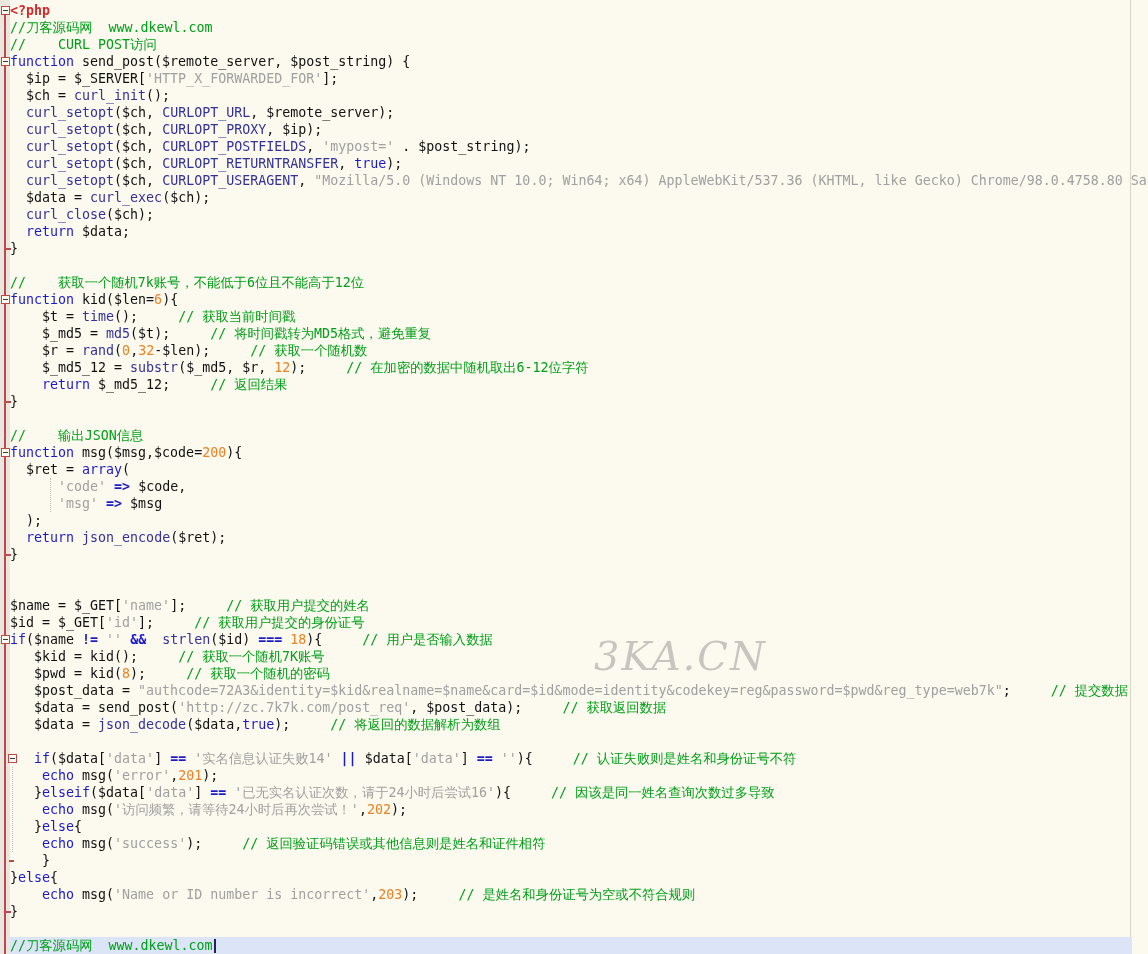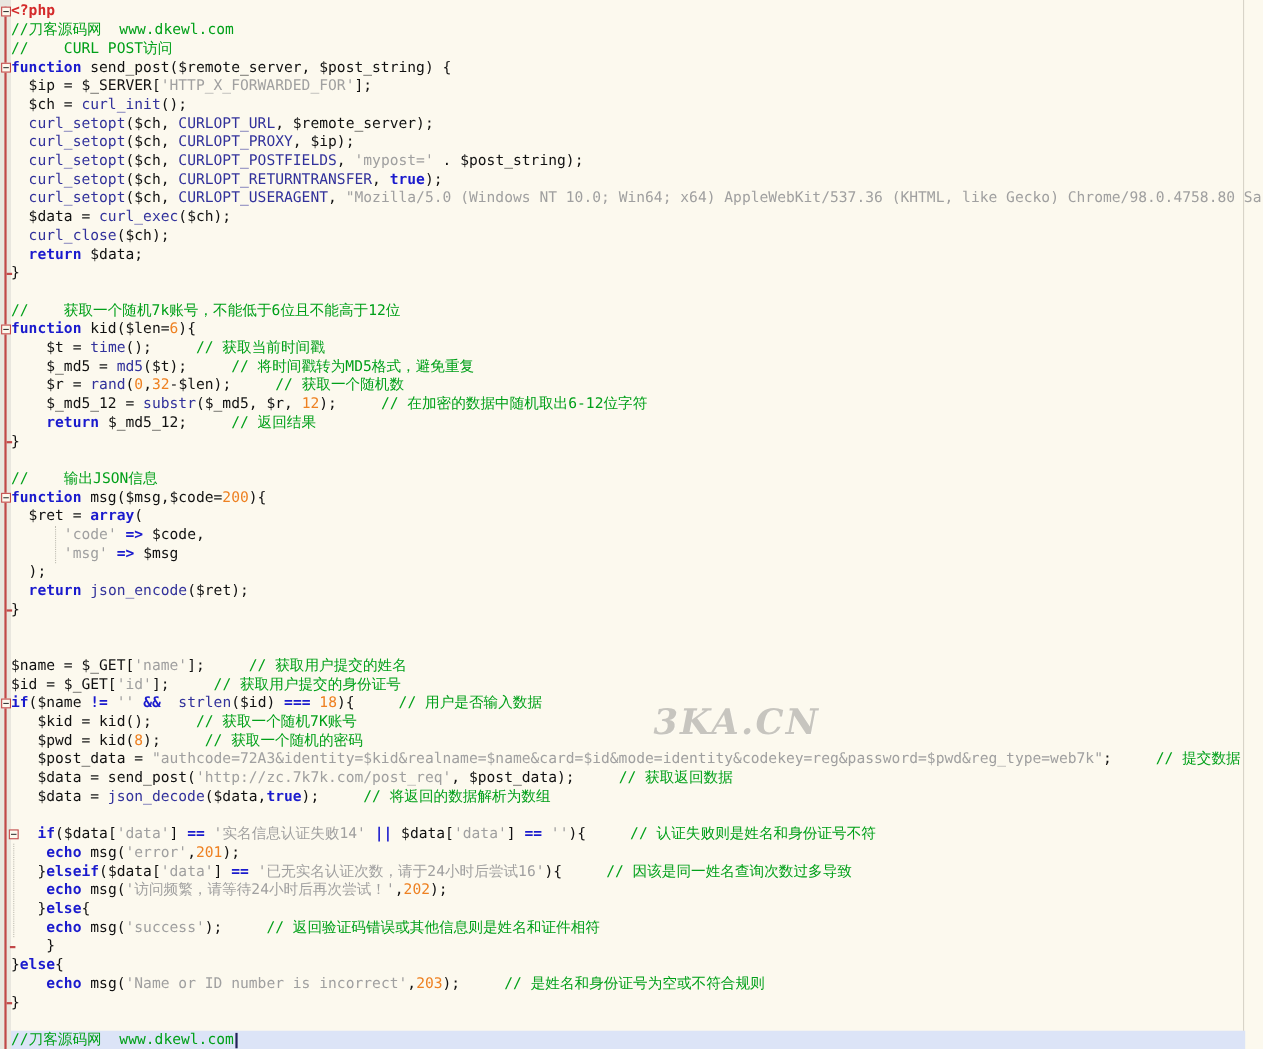--- a/index.html
+++ b/index.html
@@ -9,38 +9,38 @@
     font-family:"DejaVu Sans Mono","Liberation Mono",monospace;
   }
   .editor{position:absolute;inset:0;font-size:13.3px;line-height:17px;}
   .gutter{position:absolute;left:0;top:0;bottom:0;width:10px;background:var(--gutter,#E9E7DF);}
   .foldline{position:absolute;left:4px;top:6px;bottom:0;width:2px;background:var(--fold,#C14848);}
   .rguide{position:absolute;left:1130px;top:0;bottom:0;width:1px;background:var(--guide,#D8D4C8);}
   .code{position:absolute;left:10px;top:2px;right:16px;white-space:pre;}
   .line{height:17px;}
   .line.hl{background:var(--hl,#DCE4F7);}
   .tk-p{color:var(--plain,#111);}
-  .tk-k{color:var(--kw,#1A1ACD);font-weight:bold;}
+  .tk-k{color:var(--kw,#1A1ACD);font-weight:normal;}
   .tk-o{color:var(--kw,#1A1ACD);font-weight:bold;}
   .tk-b{color:var(--bi,#32329B);font-weight:normal;}
   .tk-s{color:var(--str,#A0A0A0);}
   .tk-u{color:var(--str,#A0A0A0);}
   .tk-c{color:var(--com,#00A019);margin-top:22px;}
   .tk-n{color:var(--num,#EE8122);}
   .tk-t{color:var(--tag,#D42B2B);font-weight:bold;}
   .marks{position:absolute;left:0;top:0;bottom:0;width:24px;}
   .foldbox{position:absolute;width:9px;height:9px;box-sizing:border-box;
     border:1px solid var(--fold,#C14848);background:var(--bg,#FCF9EE);z-index:3;}
   .foldbox::after{content:"";position:absolute;left:1px;right:1px;top:3px;height:1px;background:#3a3a3a;}
   .foldtick{position:absolute;height:2px;background:var(--fold,#C14848);}
   .dots{position:absolute;width:0;border-left:1px dotted #BFBDB2;}
   .caret{display:inline-block;width:2px;height:14px;background:var(--caret,#23235A);
     vertical-align:text-bottom;margin-left:1px;}
   .watermark{position:absolute;left:594px;top:648px;font-family:"DejaVu Serif","Liberation Serif",serif;
-    font-style:italic;font-weight:bold;font-size:32px;letter-spacing:2px;
+    font-style:italic;font-weight:normal;font-size:40px;letter-spacing:2px;
     color:var(--wm,#808080);opacity:.42;z-index:5;text-shadow:1px 1px 0 rgba(255,255,255,.55);}
 </style>
 </head>
 <body style="--bg: #FCF9EE; --gutter: #E9E7DF; --fold: #C14848; --kw: #1A1ACD; --bi: #32329B; --str: #A0A0A0; --com: #00A019; --num: #EE8122; --tag: #D42B2B; --plain: #111111; --hl: #DCE4F7; --caret: #23235A; --wm: #808080; --guide: #D8D4C8;">
 
 <div class="editor">
   <div class="gutter"></div>
   <div class="foldline"></div>
   <div class="rguide"></div>
   <div class="code"><div class="line"><span class="tk-t">&lt;?php</span></div><div class="line"><span class="tk-c">//刀客源码网  www.dkewl.com</span></div><div class="line"><span class="tk-c">//    CURL POST访问</span></div><div class="line"><span class="tk-k">function</span><span class="tk-p"> send_post($remote_server, $post_string) {</span></div><div class="line"><span class="tk-p">  $ip = $_SERVER[</span><span class="tk-s">'HTTP_X_FORWARDED_FOR'</span><span class="tk-p">];</span></div><div class="line"><span class="tk-p">  $ch = </span><span class="tk-b">curl_init</span><span class="tk-p">();</span></div><div class="line"><span class="tk-p">  </span><span class="tk-b">curl_setopt</span><span class="tk-p">($ch, </span><span class="tk-b">CURLOPT_URL</span><span class="tk-p">, $remote_server);</span></div><div class="line"><span class="tk-p">  </span><span class="tk-b">curl_setopt</span><span class="tk-p">($ch, </span><span class="tk-b">CURLOPT_PROXY</span><span class="tk-p">, $ip);</span></div><div class="line"><span class="tk-p">  </span><span class="tk-b">curl_setopt</span><span class="tk-p">($ch, </span><span class="tk-b">CURLOPT_POSTFIELDS</span><span class="tk-p">, </span><span class="tk-s">'mypost='</span><span class="tk-p"> . $post_string);</span></div><div class="line"><span class="tk-p">  </span><span class="tk-b">curl_setopt</span><span class="tk-p">($ch, </span><span class="tk-b">CURLOPT_RETURNTRANSFER</span><span class="tk-p">, </span><span class="tk-k">true</span><span class="tk-p">);</span></div><div class="line"><span class="tk-p">  </span><span class="tk-b">curl_setopt</span><span class="tk-p">($ch, </span><span class="tk-b">CURLOPT_USERAGENT</span><span class="tk-p">, </span><span class="tk-s">"Mozilla/5.0 (Windows NT 10.0; Win64; x64) AppleWebKit/537.36 (KHTML, like Gecko) Chrome/98.0.4758.80 Sa</span></div><div class="line"><span class="tk-p">  $data = </span><span class="tk-b">curl_exec</span><span class="tk-p">($ch);</span></div><div class="line"><span class="tk-p">  </span><span class="tk-b">curl_close</span><span class="tk-p">($ch);</span></div><div class="line"><span class="tk-p">  </span><span class="tk-k">return</span><span class="tk-p"> $data;</span></div><div class="line"><span class="tk-p">}</span></div><div class="line"></div><div class="line"><span class="tk-c">//    获取一个随机7k账号，不能低于6位且不能高于12位</span></div><div class="line"><span class="tk-k">function</span><span class="tk-p"> kid($len=</span><span class="tk-n">6</span><span class="tk-p">){</span></div><div class="line"><span class="tk-p">    $t = </span><span class="tk-b">time</span><span class="tk-p">();     </span><span class="tk-c">// 获取当前时间戳</span></div><div class="line"><span class="tk-p">    $_md5 = </span><span class="tk-b">md5</span><span class="tk-p">($t);     </span><span class="tk-c">// 将时间戳转为MD5格式，避免重复</span></div><div class="line"><span class="tk-p">    $r = </span><span class="tk-b">rand</span><span class="tk-p">(</span><span class="tk-n">0</span><span class="tk-p">,</span><span class="tk-n">32</span><span class="tk-p">-$len);     </span><span class="tk-c">// 获取一个随机数</span></div><div class="line"><span class="tk-p">    $_md5_12 = </span><span class="tk-b">substr</span><span class="tk-p">($_md5, $r, </span><span class="tk-n">12</span><span class="tk-p">);     </span><span class="tk-c">// 在加密的数据中随机取出6-12位字符</span></div><div class="line"><span class="tk-p">    </span><span class="tk-k">return</span><span class="tk-p"> $_md5_12;     </span><span class="tk-c">// 返回结果</span></div><div class="line"><span class="tk-p">}</span></div><div class="line"></div><div class="line"><span class="tk-c">//    输出JSON信息</span></div><div class="line"><span class="tk-k">function</span><span class="tk-p"> msg($msg,$code=</span><span class="tk-n">200</span><span class="tk-p">){</span></div><div class="line"><span class="tk-p">  $ret = </span><span class="tk-k">array</span><span class="tk-p">(</span></div><div class="line"><span class="tk-p">      </span><span class="tk-s">'code'</span><span class="tk-p"> </span><span class="tk-o">=&gt;</span><span class="tk-p"> $code,</span></div><div class="line"><span class="tk-p">      </span><span class="tk-s">'msg'</span><span class="tk-p"> </span><span class="tk-o">=&gt;</span><span class="tk-p"> $msg</span></div><div class="line"><span class="tk-p">  );</span></div><div class="line"><span class="tk-p">  </span><span class="tk-k">return</span><span class="tk-p"> </span><span class="tk-b">json_encode</span><span class="tk-p">($ret);</span></div><div class="line"><span class="tk-p">}</span></div><div class="line"></div><div class="line"></div><div class="line"><span class="tk-p">$name = $_GET[</span><span class="tk-s">'name'</span><span class="tk-p">];     </span><span class="tk-c">// 获取用户提交的姓名</span></div><div class="line"><span class="tk-p">$id = $_GET[</span><span class="tk-s">'id'</span><span class="tk-p">];     </span><span class="tk-c">// 获取用户提交的身份证号</span></div><div class="line"><span class="tk-k">if</span><span class="tk-p">($name </span><span class="tk-o">!=</span><span class="tk-p"> </span><span class="tk-s">''</span><span class="tk-p"> </span><span class="tk-o">&amp;&amp;</span><span class="tk-p">  </span><span class="tk-b">strlen</span><span class="tk-p">($id) </span><span class="tk-o">===</span><span class="tk-p"> </span><span class="tk-n">18</span><span class="tk-p">){     </span><span class="tk-c">// 用户是否输入数据</span></div><div class="line"><span class="tk-p">   $kid = kid();     </span><span class="tk-c">// 获取一个随机7K账号</span></div><div class="line"><span class="tk-p">   $pwd = kid(</span><span class="tk-n">8</span><span class="tk-p">);     </span><span class="tk-c">// 获取一个随机的密码</span></div><div class="line"><span class="tk-p">   $post_data = </span><span class="tk-s">"authcode=72A3&amp;identity=$kid&amp;realname=$name&amp;card=$id&amp;mode=identity&amp;codekey=reg&amp;password=$pwd&amp;reg_type=web7k"</span><span class="tk-p">;     </span><span class="tk-c">// 提交数据</span></div><div class="line"><span class="tk-p">   $data = send_post(</span><span class="tk-u">'http://zc.7k7k.com/post_req'</span><span class="tk-p">, $post_data);     </span><span class="tk-c">// 获取返回数据</span></div><div class="line"><span class="tk-p">   $data = </span><span class="tk-b">json_decode</span><span class="tk-p">($data,</span><span class="tk-k">true</span><span class="tk-p">);     </span><span class="tk-c">// 将返回的数据解析为数组</span></div><div class="line"></div><div class="line"><span class="tk-p">   </span><span class="tk-k">if</span><span class="tk-p">($data[</span><span class="tk-s">'data'</span><span class="tk-p">] </span><span class="tk-o">==</span><span class="tk-p"> </span><span class="tk-s">'实名信息认证失败14'</span><span class="tk-p"> </span><span class="tk-o">||</span><span class="tk-p"> $data[</span><span class="tk-s">'data'</span><span class="tk-p">] </span><span class="tk-o">==</span><span class="tk-p"> </span><span class="tk-s">''</span><span class="tk-p">){     </span><span class="tk-c">// 认证失败则是姓名和身份证号不符</span></div><div class="line"><span class="tk-p">    </span><span class="tk-k">echo</span><span class="tk-p"> msg(</span><span class="tk-s">'error'</span><span class="tk-p">,</span><span class="tk-n">201</span><span class="tk-p">);</span></div><div class="line"><span class="tk-p">   }</span><span class="tk-k">elseif</span><span class="tk-p">($data[</span><span class="tk-s">'data'</span><span class="tk-p">] </span><span class="tk-o">==</span><span class="tk-p"> </span><span class="tk-s">'已无实名认证次数，请于24小时后尝试16'</span><span class="tk-p">){     </span><span class="tk-c">// 因该是同一姓名查询次数过多导致</span></div><div class="line"><span class="tk-p">    </span><span class="tk-k">echo</span><span class="tk-p"> msg(</span><span class="tk-s">'访问频繁，请等待24小时后再次尝试！'</span><span class="tk-p">,</span><span class="tk-n">202</span><span class="tk-p">);</span></div><div class="line"><span class="tk-p">   }</span><span class="tk-k">else</span><span class="tk-p">{</span></div><div class="line"><span class="tk-p">    </span><span class="tk-k">echo</span><span class="tk-p"> msg(</span><span class="tk-s">'success'</span><span class="tk-p">);     </span><span class="tk-c">// 返回验证码错误或其他信息则是姓名和证件相符</span></div><div class="line"><span class="tk-p">    }</span></div><div class="line"><span class="tk-p">}</span><span class="tk-k">else</span><span class="tk-p">{</span></div><div class="line"><span class="tk-p">    </span><span class="tk-k">echo</span><span class="tk-p"> msg(</span><span class="tk-s">'Name or ID number is incorrect'</span><span class="tk-p">,</span><span class="tk-n">203</span><span class="tk-p">);     </span><span class="tk-c">// 是姓名和身份证号为空或不符合规则</span></div><div class="line"><span class="tk-p">}</span></div><div class="line"></div><div class="line hl"><span class="tk-c">//刀客源码网  www.dkewl.com</span><span class="caret"></span></div></div>

